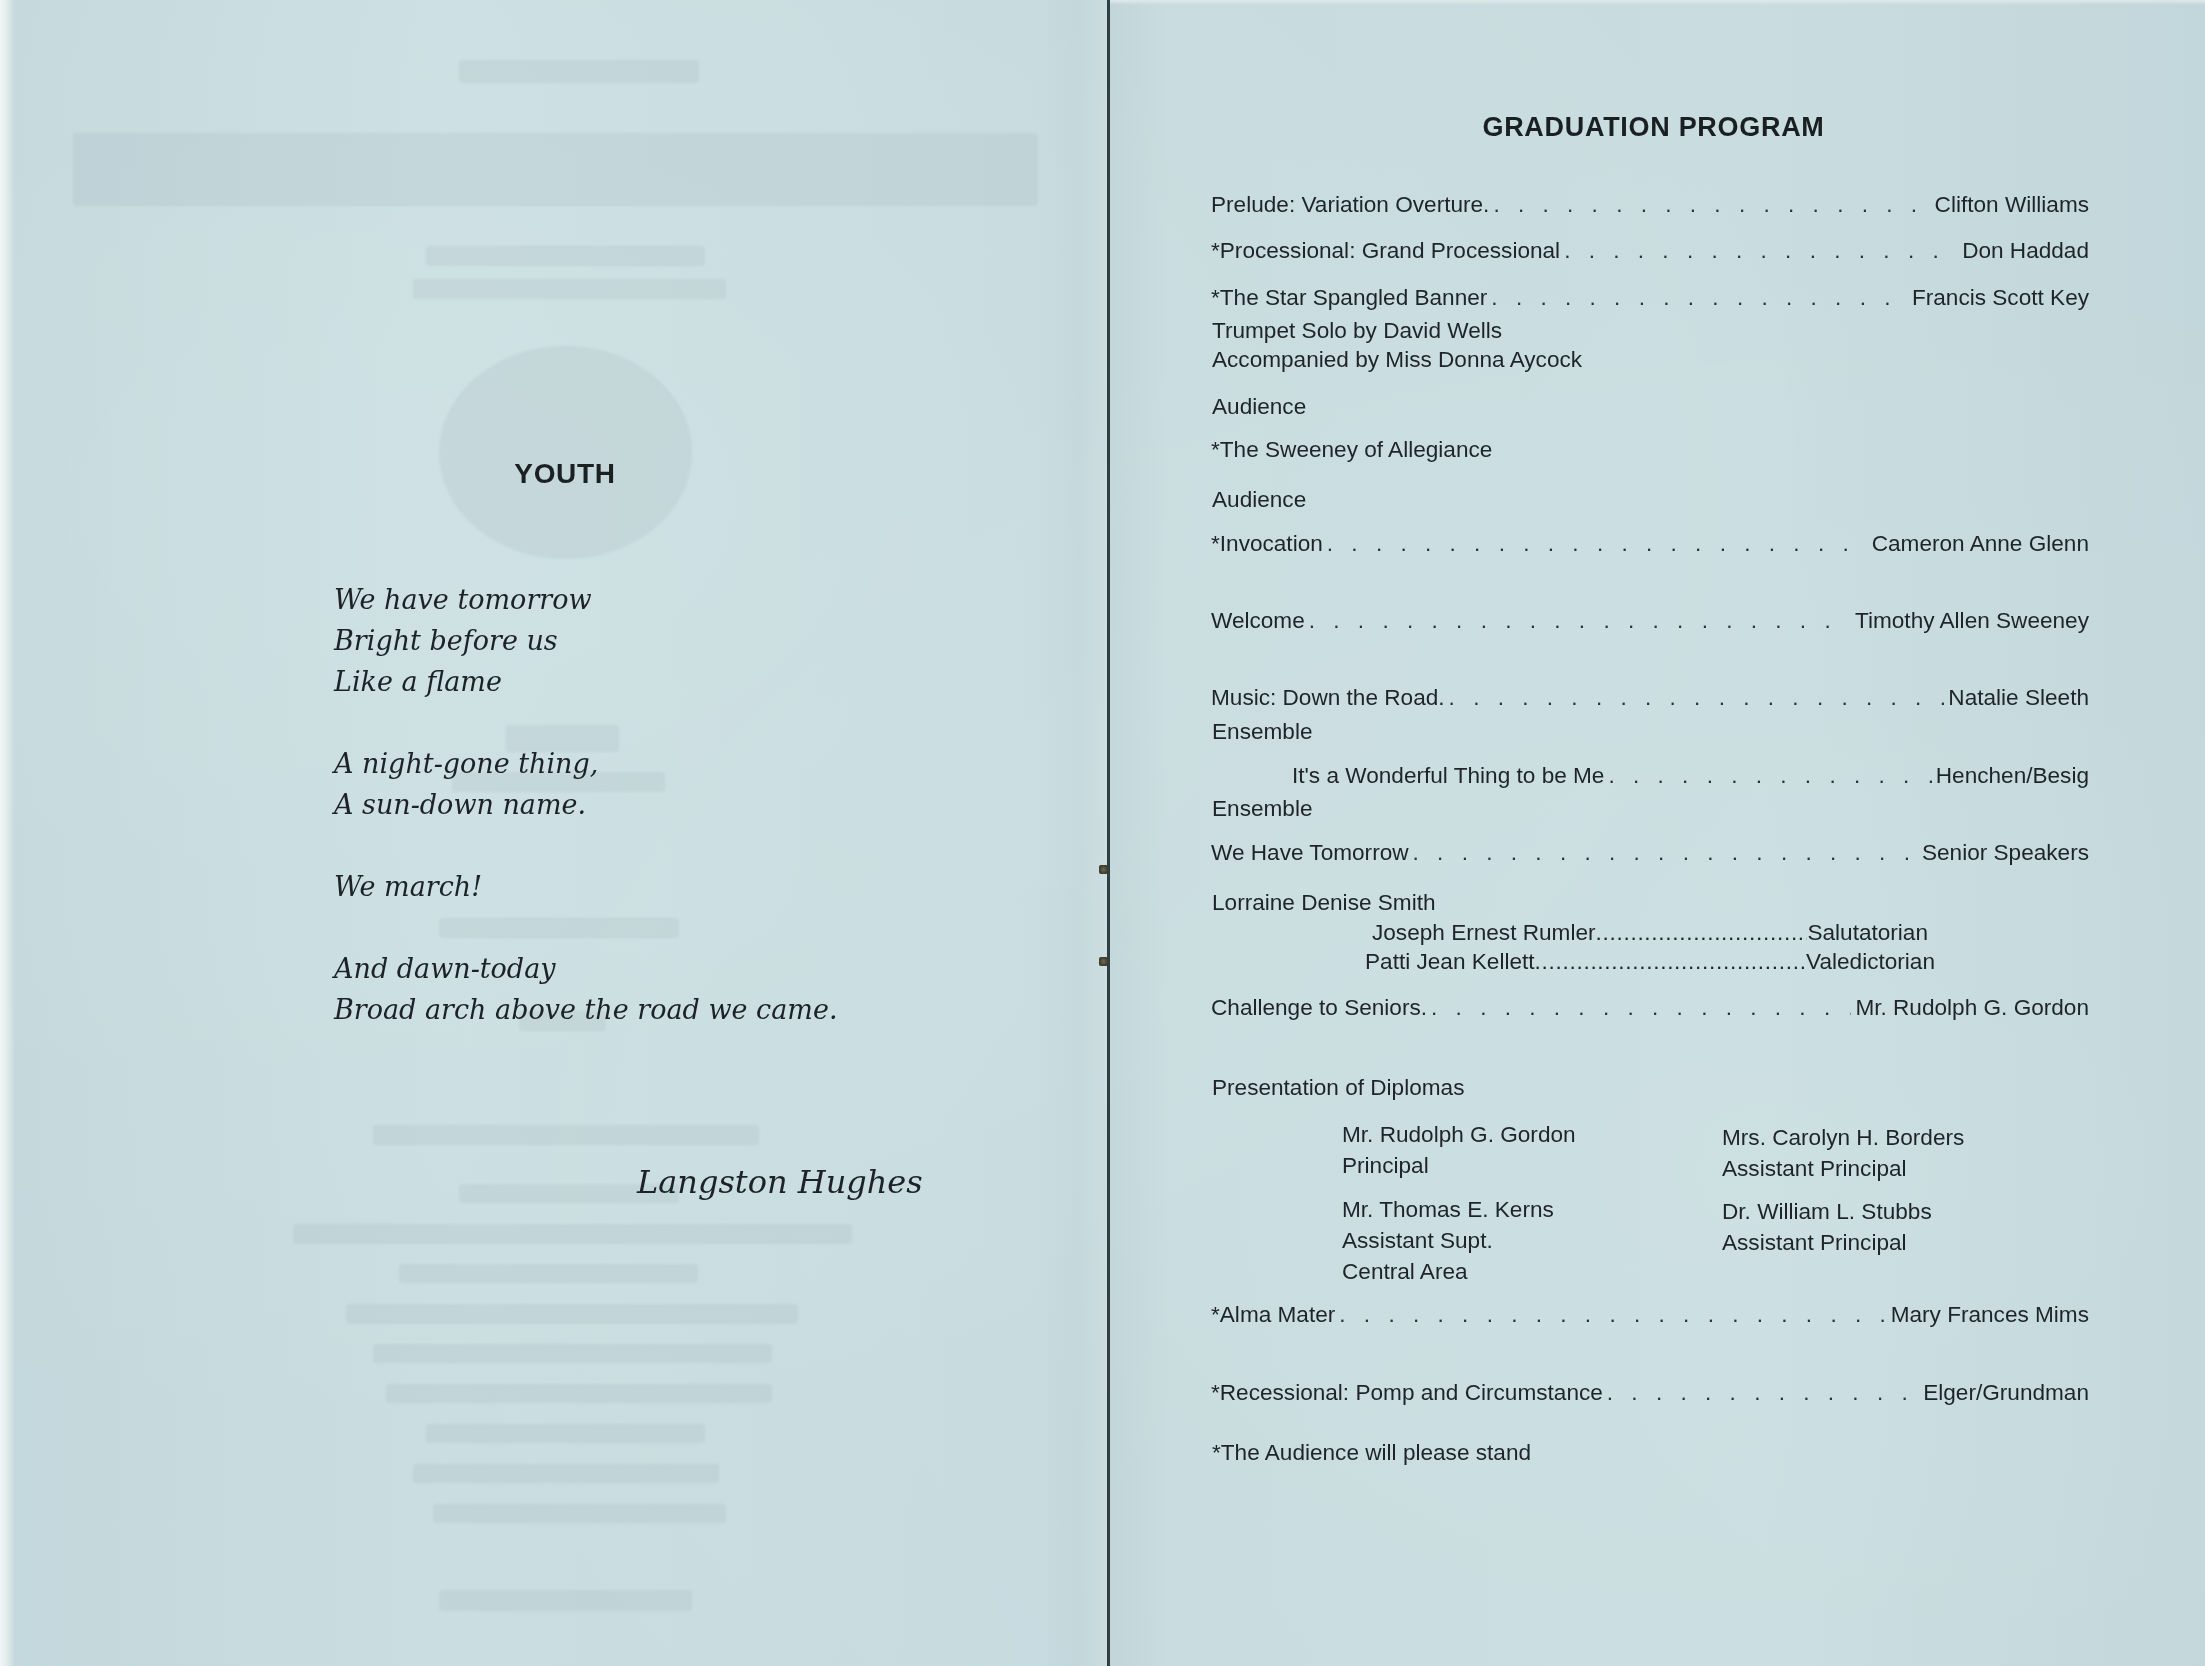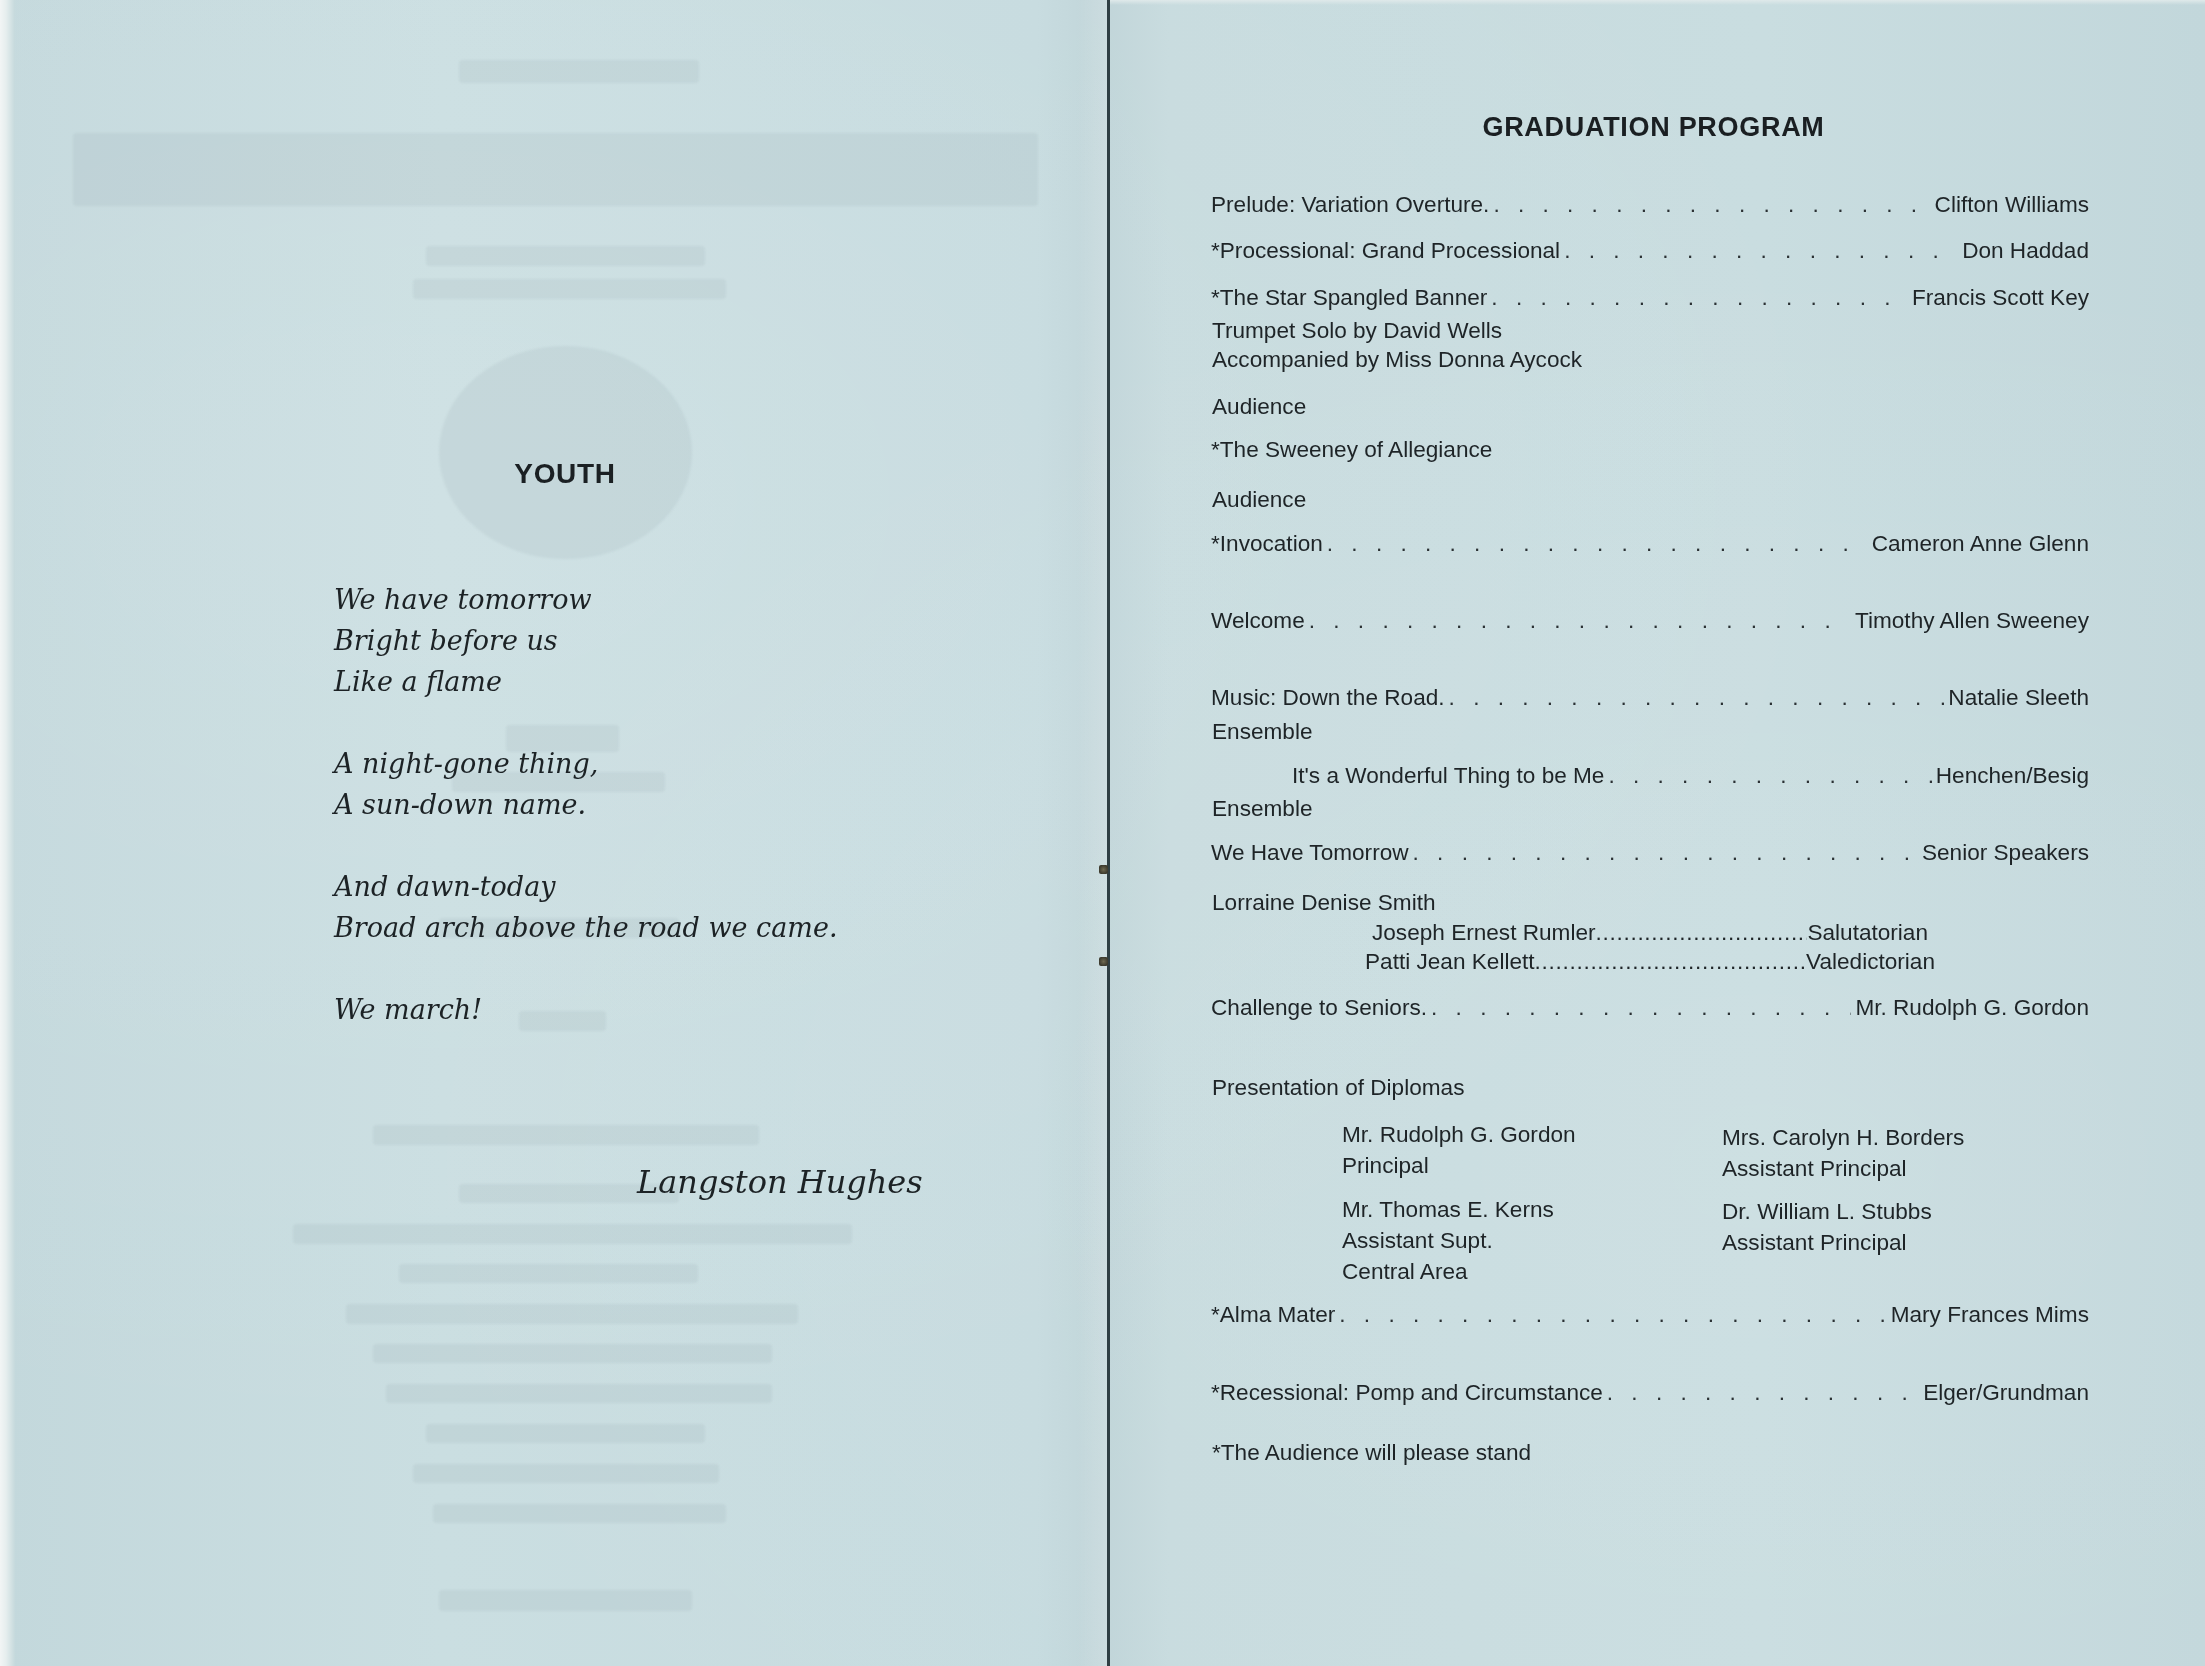--- a/index.html
+++ b/index.html
@@ -95,25 +95,25 @@
   <div class="stanza">
     <div class="line">We have tomorrow</div>
     <div class="line">Bright before us</div>
     <div class="line">Like a flame</div>
   </div>
   <div class="stanza">
     <div class="line">A night-gone thing,</div>
     <div class="line">A sun-down name.</div>
   </div>
   <div class="stanza">
+    <div class="line">We march!</div>
+  </div>
+  <div class="stanza">
     <div class="line">And dawn-today</div>
     <div class="line">Broad arch above the road we came.</div>
-  </div>
-  <div class="stanza">
-    <div class="line">We march!</div>
   </div>
 </div>
 
 <div class="poem-author">Langston Hughes</div>
 
 <div class="prog-title">GRADUATION PROGRAM</div>
 
 <div class="prog">
 
   <div class="row" style="top:192px">

